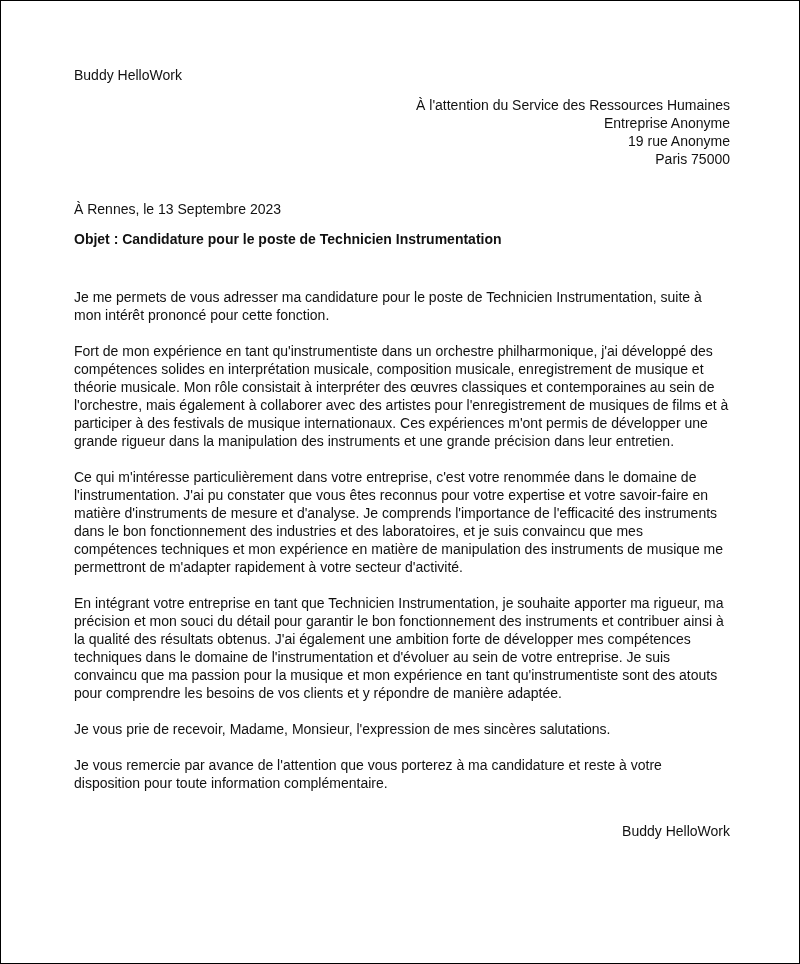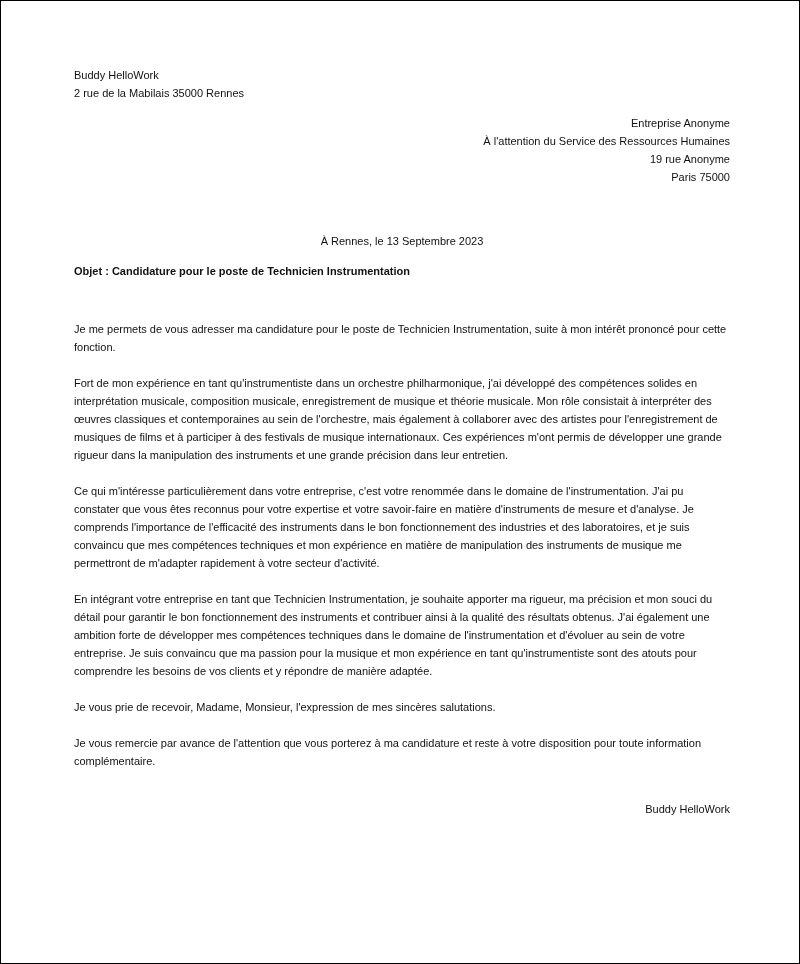--- a/index.html
+++ b/index.html
@@ -14,37 +14,36 @@
     }
     .page {
       position: relative;
       box-sizing: border-box;
       width: 800px;
       height: 964px;
       border: 1px solid #000000;
       background: #ffffff;
       color: #111111;
       font-family: "Liberation Sans", "DejaVu Sans", sans-serif;
-      font-size: 11px;
+      font-size: 14px;
       line-height: 18px;
     }
     .content {
       position: absolute;
       left: 73px;
       top: 65px;
       width: 656px;
     }
     .sender div, .recipient div { white-space: nowrap; }
     .recipient {
       margin-top: 12px;
       text-align: right;
     }
     .date {
-      margin-top: 46px;
-      text-align: center;
+      margin-top: 32px;
     }
     .subject {
       margin-top: 12px;
       font-weight: bold;
     }
     .body {
       margin-top: 40px;
     }
     .body p {
       margin: 0 0 18px 0;
@@ -55,26 +54,25 @@
     }
   </style>
 </head>
 <body>
 
 <div class="page">
   <div class="content">
 
     <div class="sender">
       <div>Buddy HelloWork</div>
-      <div>2 rue de la Mabilais 35000 Rennes</div>
     </div>
 
     <div class="recipient">
+      <div>À l'attention du Service des Ressources Humaines</div>
       <div>Entreprise Anonyme</div>
-      <div>À l'attention du Service des Ressources Humaines</div>
       <div>19 rue Anonyme</div>
       <div>Paris 75000</div>
     </div>
 
     <div class="date">À Rennes, le 13 Septembre 2023</div>
 
     <div class="subject">Objet : Candidature pour le poste de Technicien Instrumentation</div>
 
     <div class="body">
       <p>Je me permets de vous adresser ma candidature pour le poste de Technicien Instrumentation, suite à mon intérêt prononcé pour cette fonction.</p>

